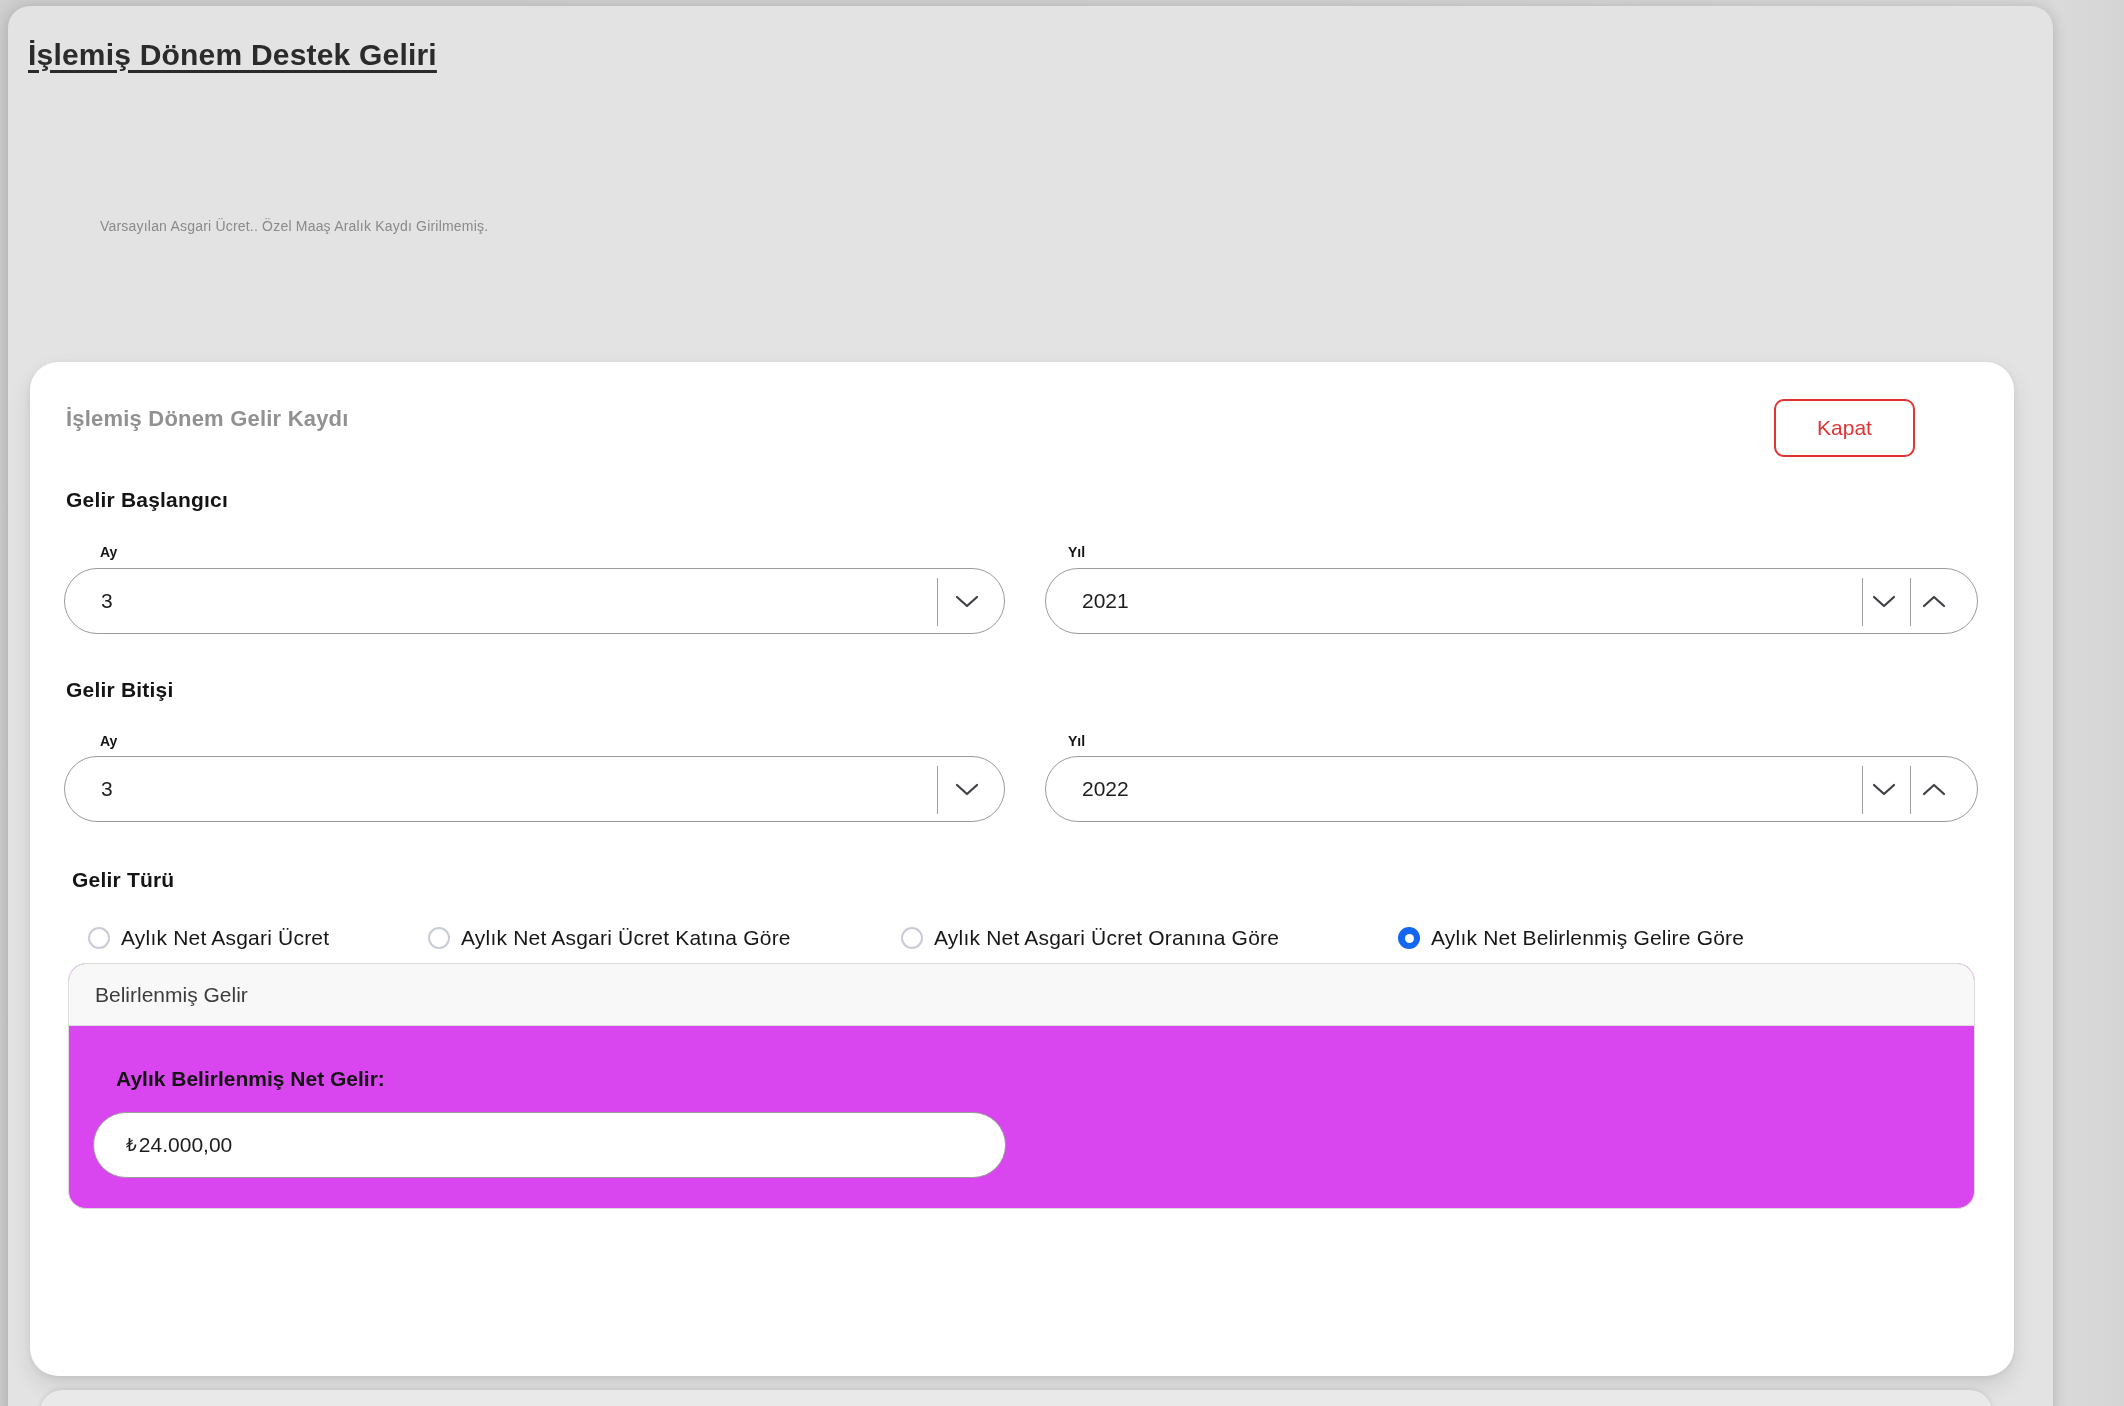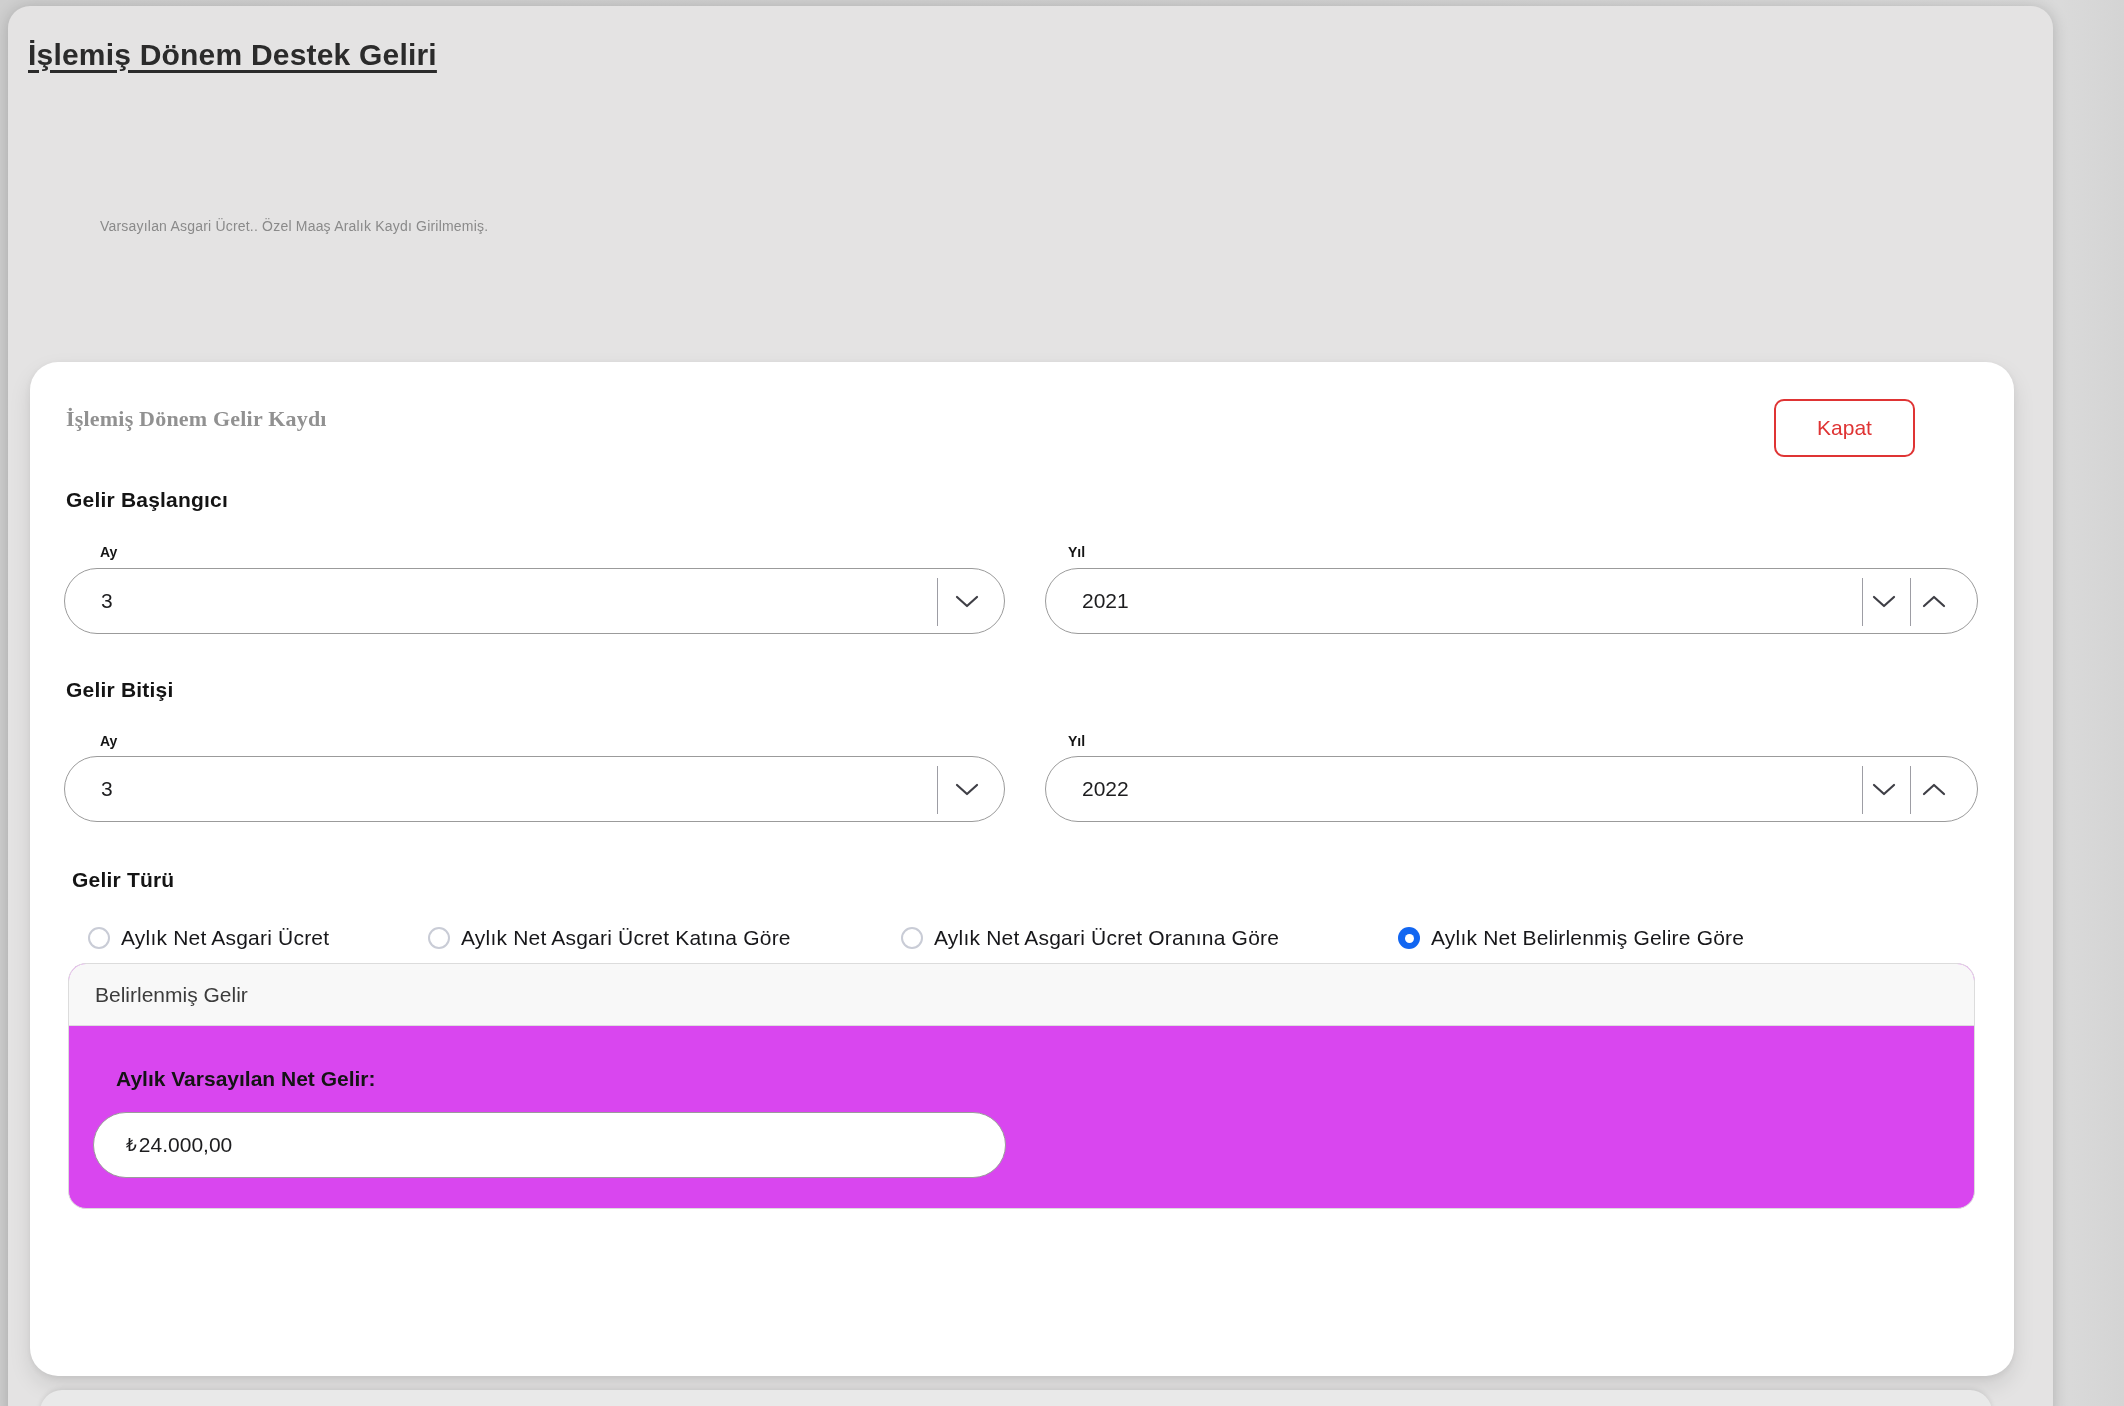--- a/index.html
+++ b/index.html
@@ -29,21 +29,21 @@
   }
 
   
   .card {
     position:absolute; left:22px; top:356px; width:1984px; height:1014px;
     background:#ffffff; border-radius:28px;
     box-shadow:0 10px 22px rgba(0,0,0,.10), 0 2px 6px rgba(0,0,0,.06);
   }
   .card-title {
     position:absolute; left:36px; top:44px;
-    font-size:22px; font-weight:700; color:#919191; letter-spacing:.2px;font-family:Liberation Serif, serif;
+    font-size:22px; font-weight:700; color:#919191; letter-spacing:.2px;
   }
   .btn-close {
     position:absolute; left:1744px; top:37px; width:141px; height:58px;
     background:#fff; border:2px solid #df3434; border-radius:10px;
     color:#df3434; font-size:21px; font-family:inherit; cursor:pointer;
     display:flex; align-items:center; justify-content:center;
   }
 
   .section-label { position:absolute; font-size:21px; font-weight:700; color:#141414; letter-spacing:.2px;text-align:right; }
   .field-label   { position:absolute; font-size:14px; font-weight:700; color:#141414;margin-top:12px; }
@@ -193,21 +193,21 @@
       <span class="radio-circle"></span>
       <span class="radio-label">Aylık Net Asgari Ücret Oranına Göre</span>
     </div>
     <div class="radio-group selected" style="left:1368px;">
       <span class="radio-circle"></span>
       <span class="radio-label">Aylık Net Belirlenmiş Gelire Göre</span>
     </div>
 
     <div class="sub-panel">
       <div class="sub-panel-header">Belirlenmiş Gelir</div>
-      <div class="amount-label">Aylık Varsayılan Net Gelir:</div>
+      <div class="amount-label">Aylık Belirlenmiş Net Gelir:</div>
       <div class="amount-input">
         <span class="currency">₺</span>
         <span class="amount">24.000,00</span>
       </div>
     </div>
 
   </div>
 
   <div class="next-card"></div>
 </div>

